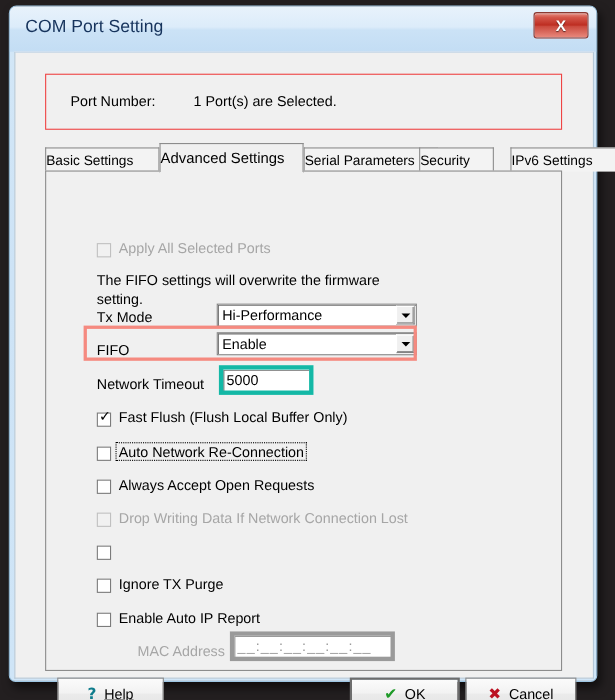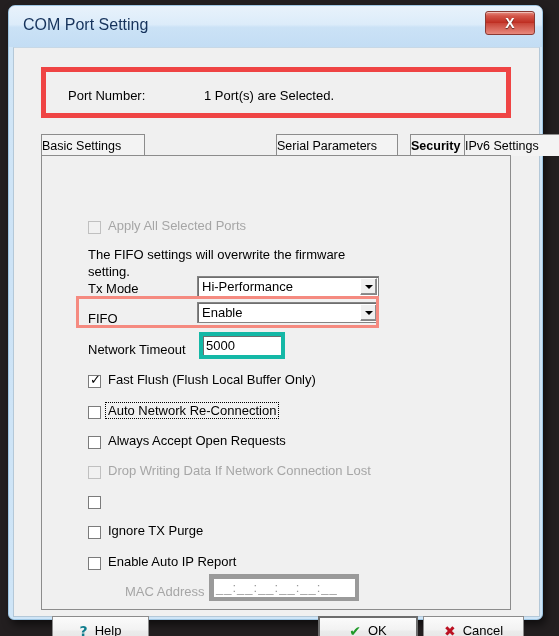--- a/index.html
+++ b/index.html
@@ -49,24 +49,24 @@
     position:absolute;left:4px;top:41px;width:527px;height:570px;
     background:#f0f0f0;
     border:1px solid #b4c8d8;
     border-top:1px solid #c7d8e6;
     box-sizing:border-box;
   }
 
   
   #port-group{
     position:absolute;left:27px;top:19px;width:470px;height:51px;
-    border:5px solid #ef4444;background:#f0f0f0;box-sizing:border-box;
+    border:1px solid #ef4444;background:#f0f0f0;box-sizing:border-box;
   }
   #port-label{position:absolute;left:22px;top:16px;font-size:13px;color:#000;}
-  #port-value{position:absolute;left:134px;top:16px;font-size:13px;color:#000;margin-left:24px;}
+  #port-value{position:absolute;left:134px;top:16px;font-size:13px;color:#000;}
 
   
   #tabstrip{position:absolute;left:27px;top:82px;width:498px;height:26px;}
   .tab{
     position:absolute;top:4px;height:22px;
     background:#f3f3f3;
     border:1px solid #8c8c8c;border-bottom:none;
     box-sizing:border-box;
     font-size:12.5px;color:#000;
     display:flex;align-items:center;justify-content:flex-start;
@@ -164,24 +164,27 @@
 
     <div id="port-group">
       <div id="port-label">Port Number:</div>
       <div id="port-value">1 Port(s) are Selected.</div>
     </div>
 
     <div id="tabstrip">
       <div class="tab" style="left:0px;width:104px;">
         <span>Basic Settings</span>
       </div>
+      <div class="tab active" style="left:104px;width:131px;">
+        <span>Advanced Settings</span>
+      </div>
       <div class="tab" style="left:235px;width:122px;">
         <span>Serial Parameters</span>
       </div>
-      <div class="tab" style="left:369px;width:68px;font-weight:bold;">
+      <div class="tab" style="left:340px;width:68px;">
         <span>Security</span>
       </div>
       <div class="tab" style="left:423px;width:98px;">
         <span>IPv6 Settings</span>
       </div>
     </div>
 
     <div id="tabpanel">
 
       <div class="chk disabled" style="left:46px;top:65px;"></div>

